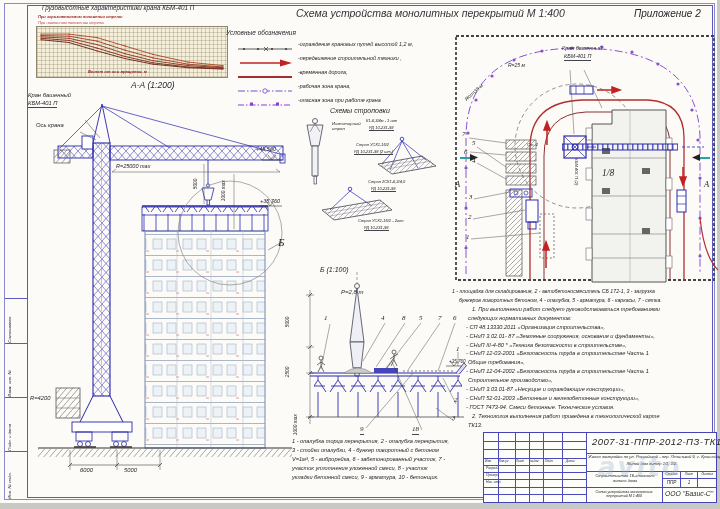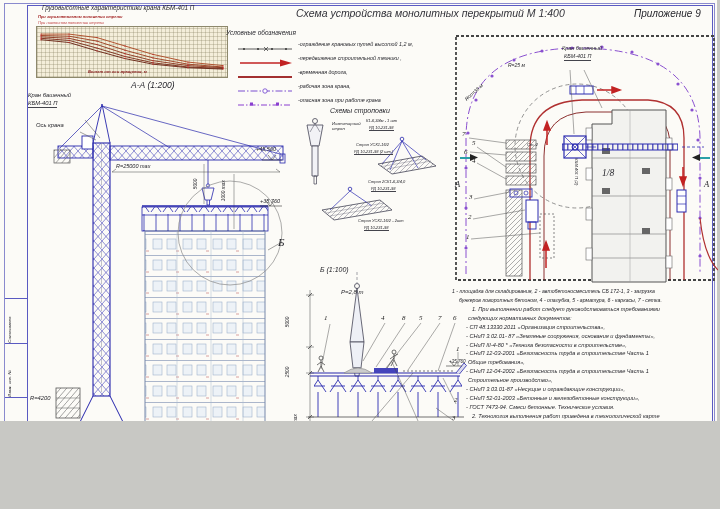--- a/index.html
+++ b/index.html
@@ -1,16 +1,16 @@
 <!DOCTYPE html>
 <html><head>
 <meta charset="utf-8">
 <style>
   html,body{margin:0;padding:0;background:#c8c8c4;}
-  #stage{position:relative;width:720px;height:421px;overflow:hidden;font-family:"Liberation Sans",sans-serif;}
+  #stage{position:relative;width:720px;height:509px;overflow:hidden;font-family:"Liberation Sans",sans-serif;}
   #sheet{position:absolute;left:0;top:0;width:717px;height:503px;background:#fcfbf7;}
   .abs{position:absolute;}
   .lbl{position:absolute;font:italic 6px "Liberation Sans",sans-serif;color:#26262c;white-space:nowrap;line-height:1.1;}
   .vt{transform:rotate(-90deg);transform-origin:0 100%;}
   .vt90{transform:rotate(90deg);transform-origin:0 0;}
   .u{border-bottom:0.7px solid #44444c;padding-bottom:0.5px;}
   .frame{position:absolute;border:1px solid #8a8ace;}
   .frame2{position:absolute;border:1.4px solid #5a5ac2;}
   .tbl-line{position:absolute;background:#4a4ab8;}
   .note-line{font:italic 5.6px "Liberation Sans",sans-serif;color:#26262c;white-space:nowrap;height:8.9px;}
@@ -35,21 +35,21 @@
     <div class="abs" style="left:0;top:44px;width:22px;height:1px;background:#5a5ac2;"></div>
     <div class="abs" style="left:0;top:98px;width:22px;height:1px;background:#5a5ac2;"></div>
     <div class="abs" style="left:0;top:152px;width:22px;height:1px;background:#5a5ac2;"></div>
   </div>
   <div class="lbl vt" style="left:13px;top:338px;font-size:4.3px;">Согласовано</div>
   <div class="lbl vt" style="left:13px;top:392px;font-size:4.3px;">Взам. инв. №</div>
   <div class="lbl vt" style="left:13px;top:446px;font-size:4.3px;">Подп. и дата</div>
   <div class="lbl vt" style="left:13px;top:494px;font-size:4.3px;">Инв. № подл.</div>
 
   <div class="lbl" style="left:296px;top:8px;font-size:10.5px;color:#33333a;">Схема устройства монолитных перекрытий М 1:400</div>
-  <div class="lbl" style="left:634px;top:8px;font-size:10px;">Приложение 9</div>
+  <div class="lbl" style="left:634px;top:8px;font-size:10px;">Приложение 2</div>
 
   <div class="lbl" style="left:42px;top:5px;font-size:6.3px;">Грузовысотные характеристики крана КБМ-401 П</div>
   <div class="lbl" style="left:38px;top:15px;font-size:4px;font-weight:bold;color:#a22222;">При горизонтальном положении стрелы</div>
   <div class="lbl" style="left:38px;top:20.5px;font-size:4px;color:#c24444;">При наклонном положении стрелы</div>
   <div id="chartbox">
     <svg id="chart-curves" width="190" height="50" viewBox="0 0 190 50" style="position:absolute;left:0;top:0;">
           <polyline points="4.0,7.1 32.0,7.1 60.0,10.6 88.0,19.0 116.0,27.4 151.0,35.1 186.0,38.6" fill="none" stroke="#ab4520" stroke-width="0.9"></polyline>
           <circle cx="4.0" cy="7.1" r="0.7" fill="#c03030"></circle>
           <circle cx="32.0" cy="7.1" r="0.7" fill="#c03030"></circle>
           <circle cx="60.0" cy="10.6" r="0.7" fill="#c03030"></circle>

